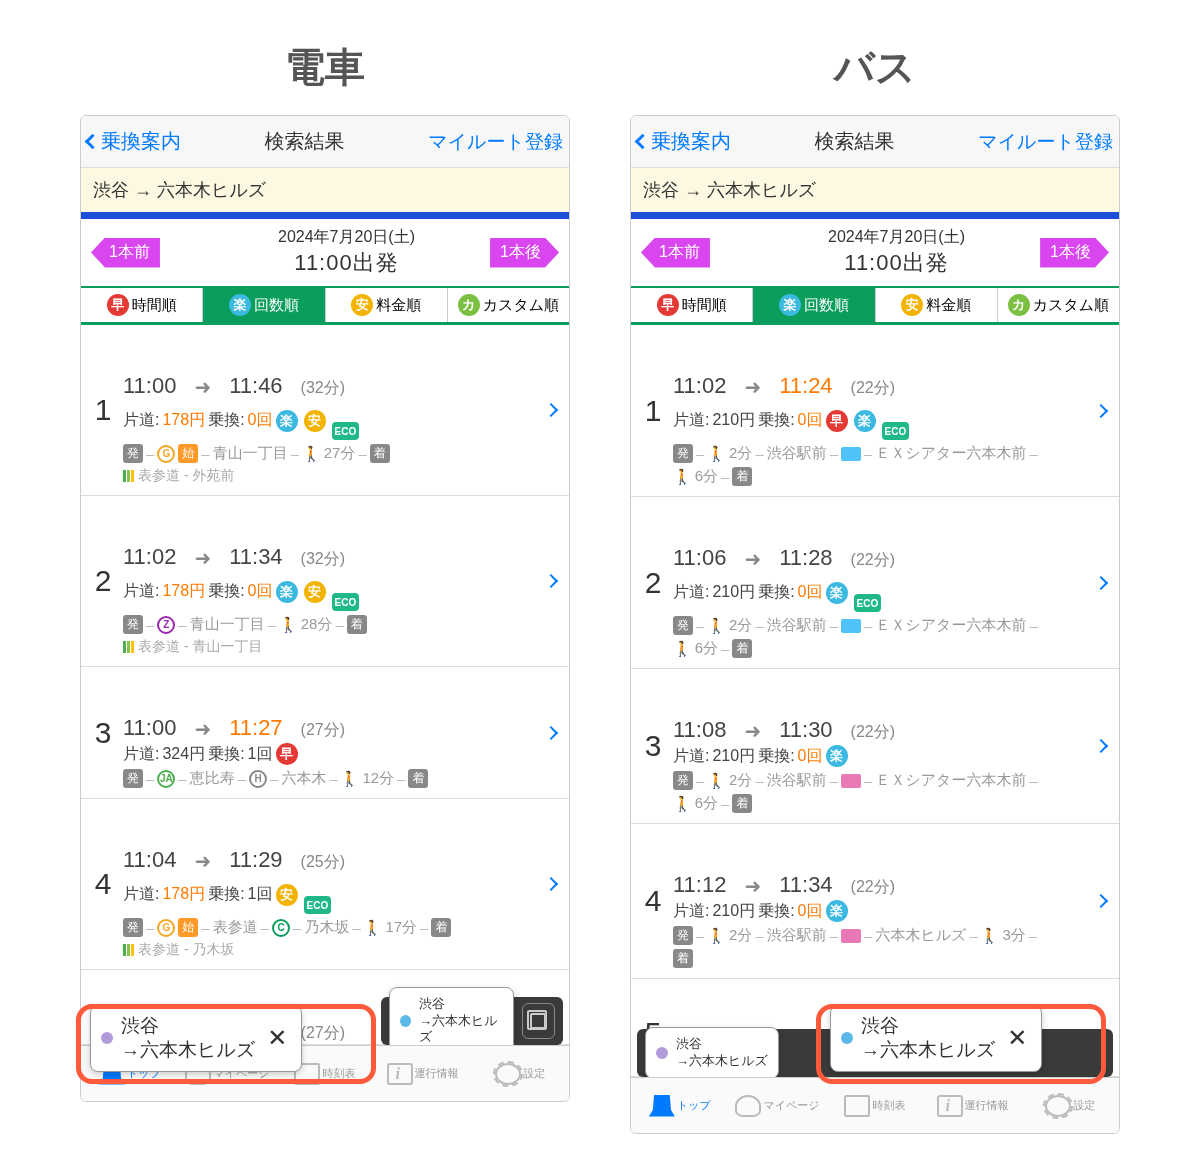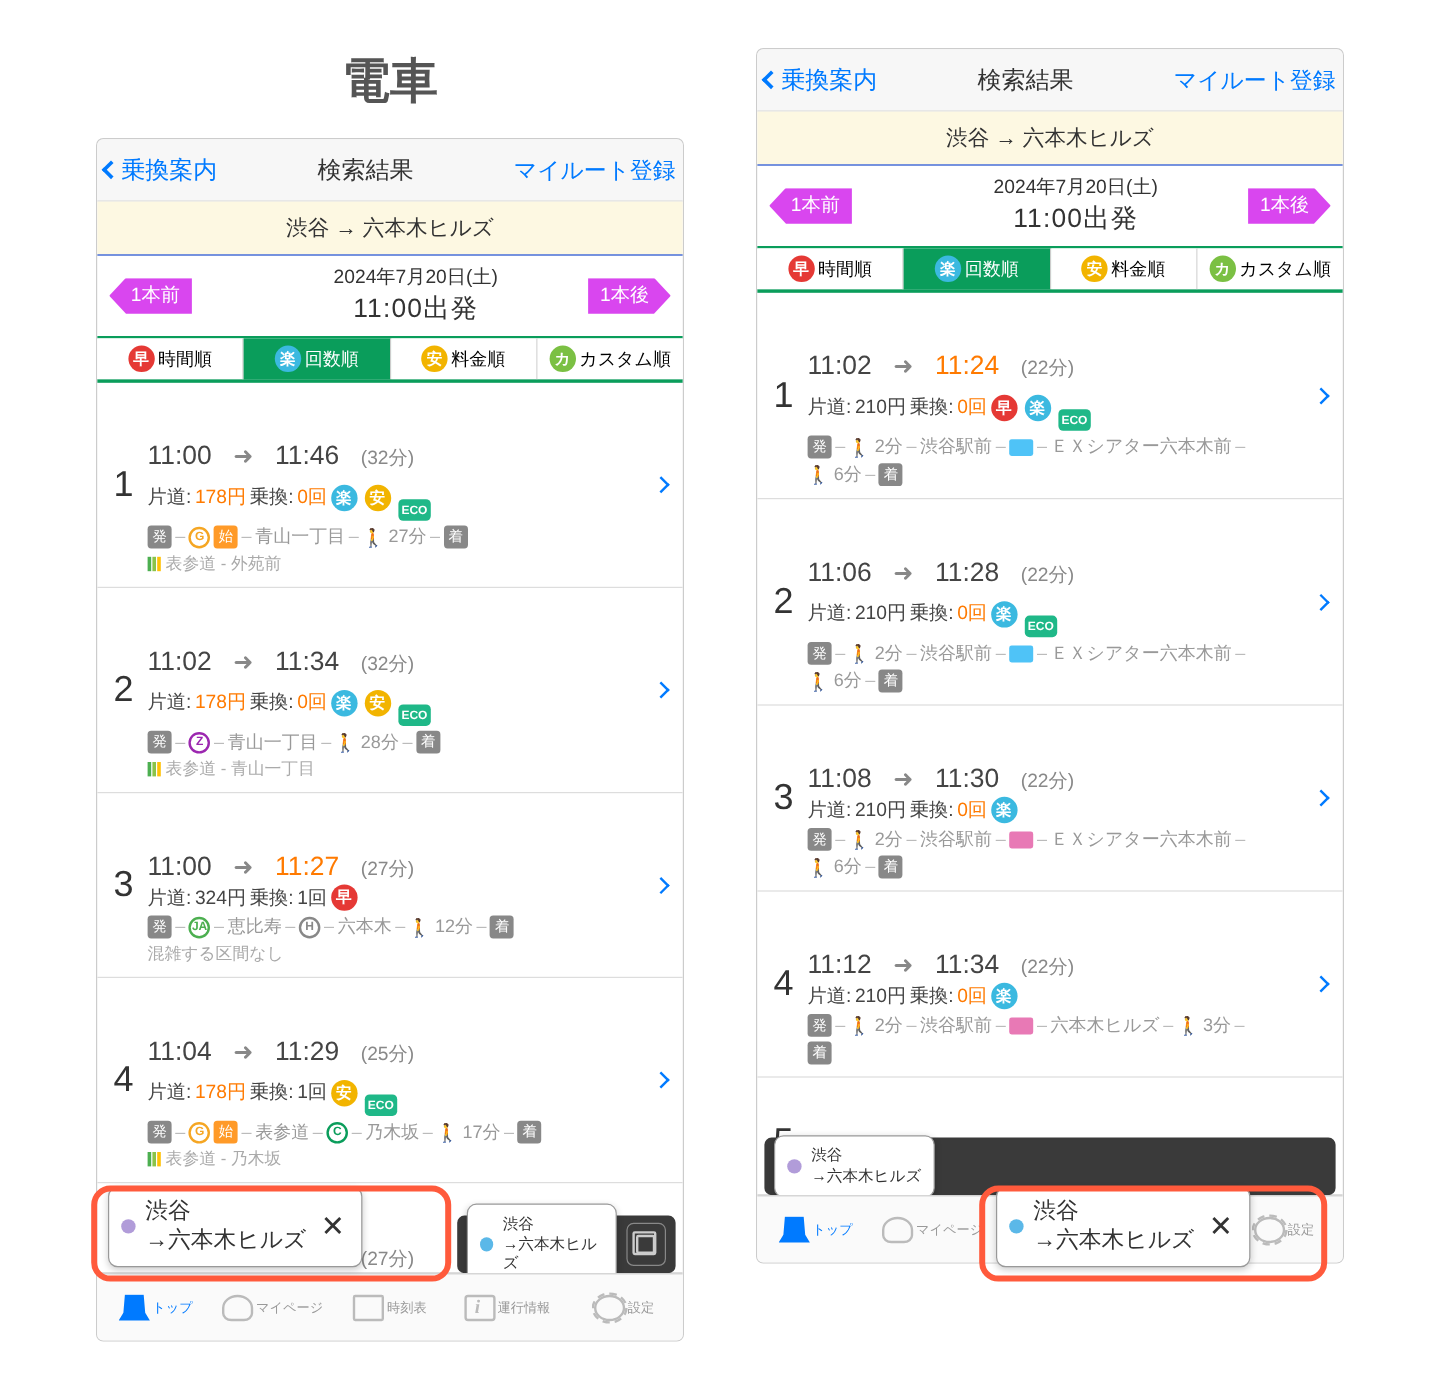--- a/index.html
+++ b/index.html
@@ -8,21 +8,21 @@
 .col { width: 490px; position: relative; }
 .col-title { text-align: center; font-size: 40px; color: #555; margin-bottom: 20px; font-weight: 700; }
 .phone { border: 1px solid #ccc; border-radius: 6px; overflow: hidden; position: relative; background: #fff; }
 
 .nav { display: flex; align-items: center; height: 52px; background: #f7f7f7; border-bottom: 1px solid #ddd; padding: 0 6px; }
 .nav-back { color: #007aff; font-size: 20px; display: flex; align-items: center; cursor: pointer; }
 .chev-l { display: inline-block; width: 11px; height: 11px; border-left: 3px solid #007aff; border-bottom: 3px solid #007aff; transform: rotate(45deg); margin-right: 3px; }
 .nav-title { flex: 1; text-align: center; font-size: 20px; color: #333; }
 .nav-right { color: #007aff; font-size: 19px; cursor: pointer; }
 
-.route-bar { background: #fdf8e2; padding: 10px 12px; font-size: 18px; color: #333; border-bottom: 1px solid #1d4ed8; text-align: center; }
+.route-bar { background: #fdf8e2; padding: 10px 12px; font-size: 18px; color: #333; border-bottom: 7px solid #1d4ed8; }
 
 .time-row { display: flex; align-items: center; padding: 8px 10px; }
 .arrow-btn { background: #d946ef; color: #fff; font-size: 16px; padding: 4px 10px; height: 30px; display: flex; align-items: center; position: relative; cursor: pointer; }
 .arrow-btn.prev { clip-path: polygon(14px 0, 100% 0, 100% 100%, 14px 100%, 0 50%); padding-left: 18px; }
 .arrow-btn.next { clip-path: polygon(0 0, calc(100% - 14px) 0, 100% 50%, calc(100% - 14px) 100%, 0 100%); padding-right: 18px; }
 .time-center { flex: 1; text-align: center; padding-left: 43px; }
 .date-txt { font-size: 16px; color: #333; }
 .time-txt { font-size: 22px; color: #333; letter-spacing: 1px; }
 
 .sort-tabs { display: flex; border-top: 2px solid #0a9d5b; border-bottom: 3px solid #0a9d5b; }
@@ -266,23 +266,20 @@
                 <span class="line-ic" style="border-color:#888;color:#888">H</span>
                 <span class="dash">–</span>
                 <span>六本木</span>
                 <span class="dash">–</span>
                 <span class="walk-ic">🚶</span>
                 <span>12分</span>
                 <span class="dash">–</span>
                 <span class="pill p-arr">着</span>
               </div>
 
-        <div class="line4">
-                <span>混雑する区間なし</span>
-              </div>
       </div>
       <div class="result-chev">
               <span class="chev-r"></span>
             </div>
     </div>
 
     <div class="result">
       <div class="result-num">4</div>
       <div class="result-body">
         <div class="line1">
@@ -383,20 +380,21 @@
 
     <div class="float-box big" style="left:10px;">
       <span class="fb-dot dot-purple"></span>
       <div class="fb-text"><span>渋谷</span><br><span>→六本木ヒルズ</span></div>
       <span class="fb-close">✕</span>
     </div>
     <div class="red-ring" style="left:-4px; bottom:50px; width:300px; height:80px;"></div>
   </div>
 
   <div class="col">
+    <div class="col-title">バス</div>
     <div class="phone">
 
       <div class="nav">
         <div class="nav-back">
             <span class="chev-l"></span>
             <span>乗換案内</span>
           </div>
         <div class="nav-title">検索結果</div>
         <div class="nav-right">マイルート登録</div>
       </div>

